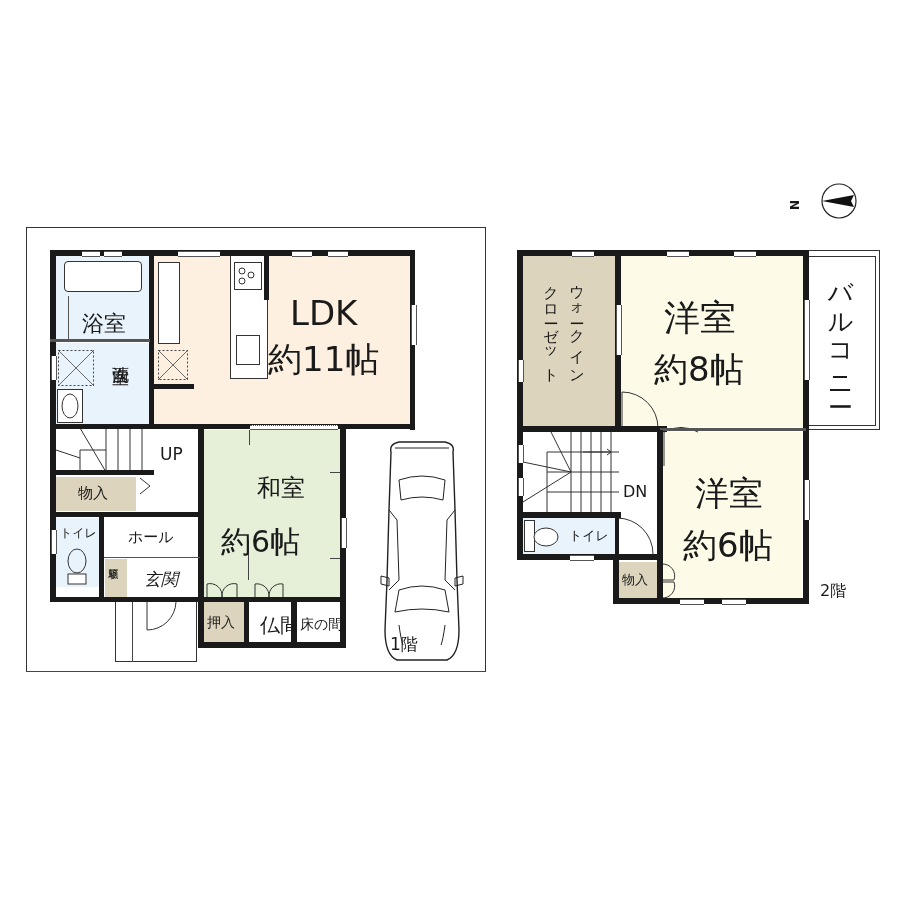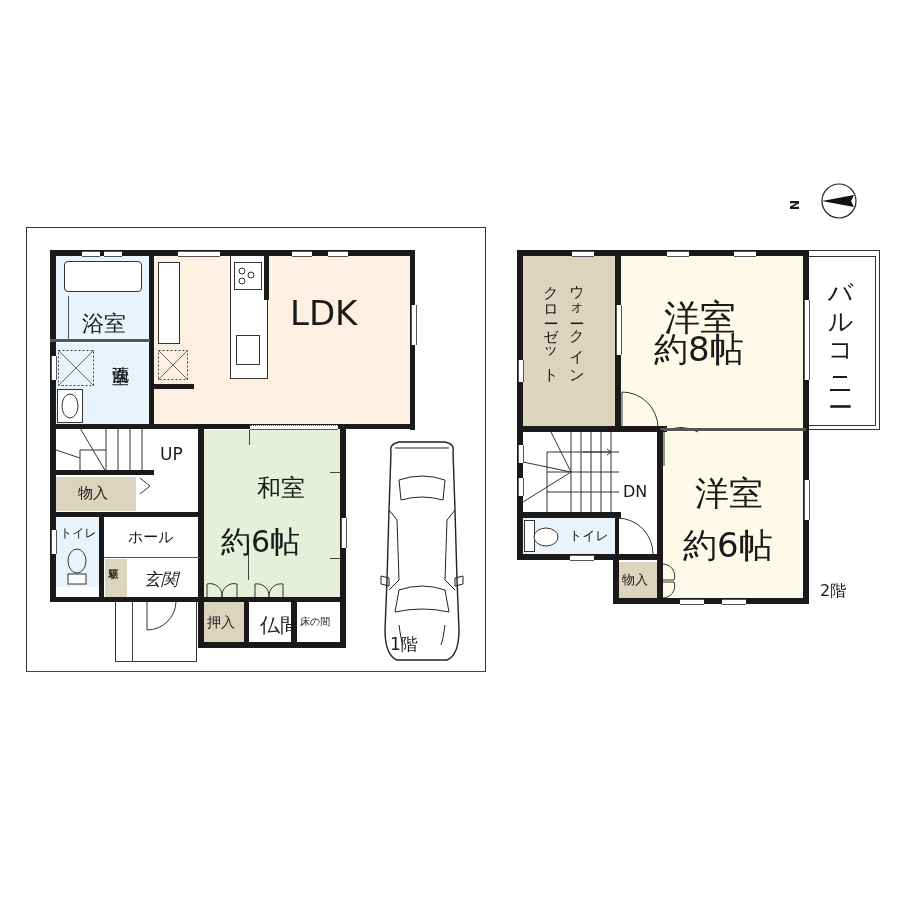--- a/index.html
+++ b/index.html
@@ -34,20 +34,21 @@
   <div class="wall" style="left:264px;top:255px;width:5px;height:45px;"></div>
 
   <div class="thin" style="left:158px;top:262px;width:22px;height:82px;background:#fff;"></div>
   <svg style="left:158px;top:350px;" width="30" height="30">
     <rect x="0.5" y="0.5" width="29" height="29" fill="none" stroke="#444" stroke-dasharray="2,2"></rect>
     <line x1="0" y1="0" x2="30" y2="30" stroke="#444" stroke-width="0.8"></line>
     <line x1="30" y1="0" x2="0" y2="30" stroke="#444" stroke-width="0.8"></line>
   </svg>
   <div class="wall" style="left:152px;top:384px;width:42px;height:5px;"></div>
   <div class="lbl" style="left:290px;top:296px;font-size:34px;">LDK</div>
+  <div class="lbl" style="left:268px;top:342px;font-size:34px;">約11帖</div>
 
   <div class="room" style="left:56px;top:255px;width:93px;height:85px;background:#e8f3fb;"></div>
   <div class="thin" style="left:64px;top:261px;width:78px;height:31px;background:#fff;border-radius:4px;"></div>
   <div class="abs" style="left:56px;top:255px;width:93px;height:42px;background:#fff;z-index:-1;"></div>
   <div class="abs" style="left:68px;top:296px;width:1px;height:44px;background:#555;"></div>
   <div class="lbl" style="left:82px;top:313px;font-size:22px;">浴室</div>
 
   <div class="room" style="left:56px;top:343px;width:93px;height:82px;background:#e8f3fb;"></div>
   <svg style="left:58px;top:350px;" width="36" height="36">
     <rect x="0.5" y="0.5" width="35" height="35" fill="none" stroke="#444" stroke-dasharray="2,2"></rect>
@@ -115,21 +116,21 @@
     <path d="M32,18 L32,4 A12,12 0 0 0 17,17" fill="none" stroke="#333"></path>
     <path d="M50,18 L50,4 A12,12 0 0 1 64,17" fill="none" stroke="#333"></path>
     <path d="M78,18 L78,4 A12,12 0 0 0 64,17" fill="none" stroke="#333"></path>
   </svg>
 
   <div class="room" style="left:204px;top:602px;width:40px;height:40px;background:#dcd4bc;"></div>
   <div class="lbl" style="left:207px;top:615px;font-size:14px;">押入</div>
   <div class="room" style="left:249px;top:602px;width:42px;height:40px;background:#fff;"></div>
   <div class="lbl" style="left:260px;top:615px;font-size:20px;">仏間</div>
   <div class="room" style="left:297px;top:602px;width:42px;height:40px;background:#fff;"></div>
-  <div class="lbl" style="left:300px;top:617px;font-size:10px;">床の間</div>
+  <div class="lbl" style="left:300px;top:617px;font-size:14px;">床の間</div>
 
   <div class="wall" style="left:50px;top:250px;width:364px;height:6px;"></div>
   <div class="wall" style="left:50px;top:250px;width:6px;height:352px;"></div>
   <div class="wall" style="left:410px;top:250px;width:5px;height:180px;"></div>
   <div class="wall" style="left:149px;top:250px;width:5px;height:178px;"></div>
   <div class="wall" style="left:50px;top:424px;width:365px;height:5px;"></div>
   <div class="wall" style="left:50px;top:339px;width:100px;height:3px;background:#555;"></div>
   <div class="wall" style="left:50px;top:470px;width:104px;height:5px;"></div>
   <div class="wall" style="left:50px;top:512px;width:150px;height:5px;"></div>
   <div class="wall" style="left:50px;top:597px;width:154px;height:5px;"></div>
@@ -170,21 +171,21 @@
 </div>
 
 <div class="abs" style="left:0;top:0;width:900px;height:900px;pointer-events:none;">
 
   <div class="room" style="left:523px;top:256px;width:93px;height:171px;background:#dcd4bc;"></div>
   <div class="lbl vert" style="left:569px;top:275px;font-size:15px;letter-spacing:3px;">ウォークイン</div>
   <div class="lbl vert" style="left:543px;top:275px;font-size:15px;letter-spacing:3px;">クローゼット</div>
 
   <div class="room" style="left:621px;top:256px;width:182px;height:171px;background:#fdfbe8;"></div>
   <div class="lbl" style="left:664px;top:300px;font-size:36px;">洋室</div>
-  <div class="lbl" style="left:654px;top:332px;font-size:34px;text-align:center;">約8帖</div>
+  <div class="lbl" style="left:654px;top:352px;font-size:34px;text-align:center;">約8帖</div>
   <svg style="left:621px;top:392px;" width="40" height="38">
     <line x1="1" y1="0" x2="1" y2="36" stroke="#333"></line>
     <path d="M1,0 A36,36 0 0 1 37,36" fill="none" stroke="#333"></path>
   </svg>
 
   <div class="thin" style="left:806px;top:250px;width:74px;height:180px;border-width:1px;background:#fff;"></div>
   <div class="thin" style="left:808px;top:256px;width:68px;height:170px;border-width:1px;"></div>
   <div class="lbl vert" style="left:828px;top:264px;font-size:25px;letter-spacing:4px;">バルコニー</div>
 
   <div class="room" style="left:523px;top:432px;width:96px;height:80px;background:#fff;"></div>

